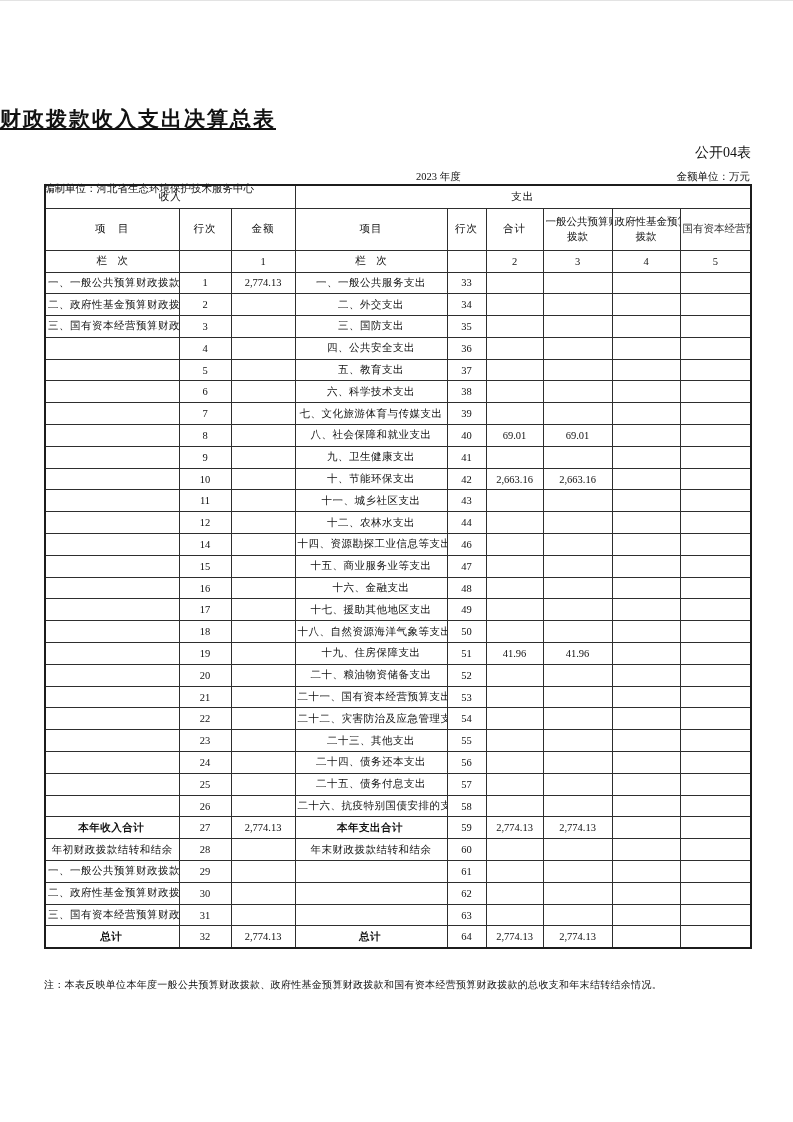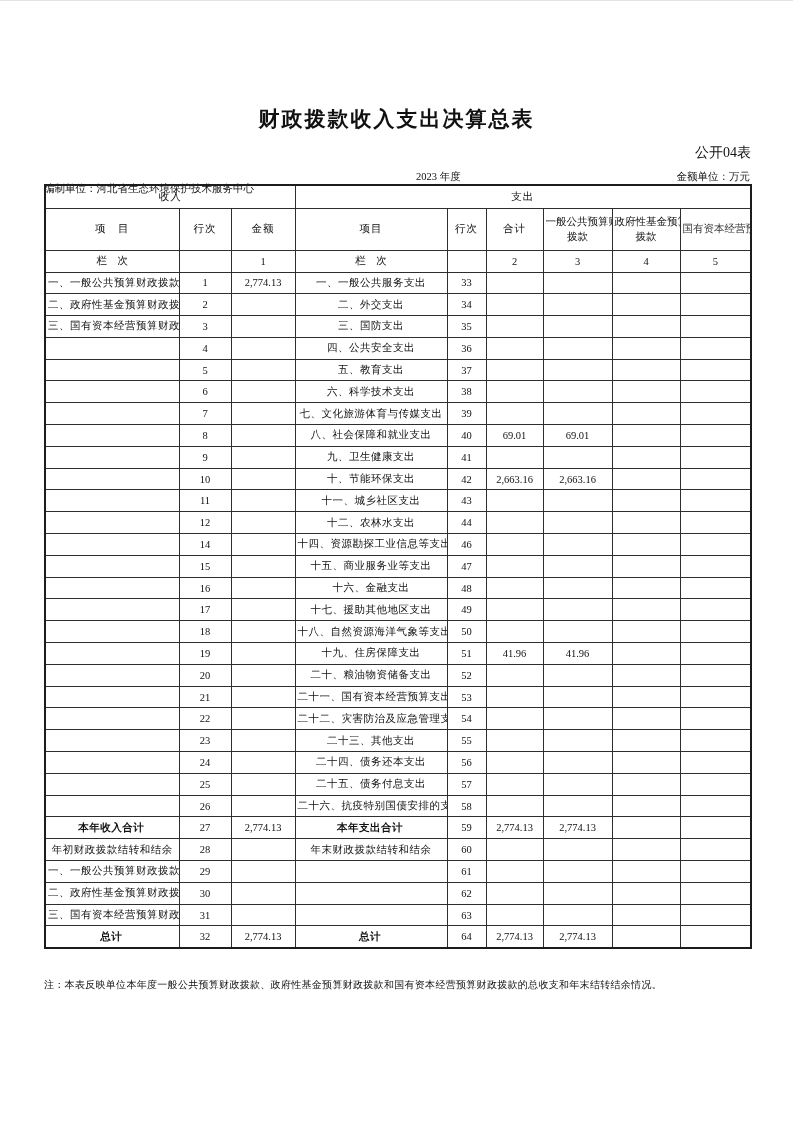--- a/index.html
+++ b/index.html
@@ -7,22 +7,21 @@
     position:relative;
     width:793px;height:1122px;
     background:#fff;
     border-top:1px solid #e3e3e3;
     font-family:"Liberation Serif","DejaVu Serif",serif;
     color:#111;
     overflow:hidden;
   }
   .title{
     position:absolute;top:104px;left:0;width:100%;
-    text-align:center;
-    font-size:21px;font-weight:bold;letter-spacing:2px;
+    font-size:21px;font-weight:bold;letter-spacing:2px;text-decoration:underline;
   }
   .form-no{
     position:absolute;top:143px;right:42px;
     font-size:14px;
   }
   .meta-row{
     position:absolute;top:169px;left:44px;width:706px;height:14px;
     font-size:10.5px;
   }
   .meta-left{position:absolute;left:0;top:12px;}

